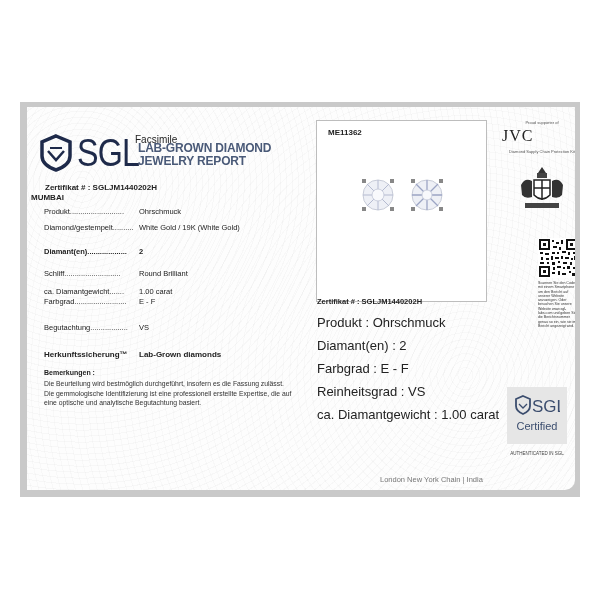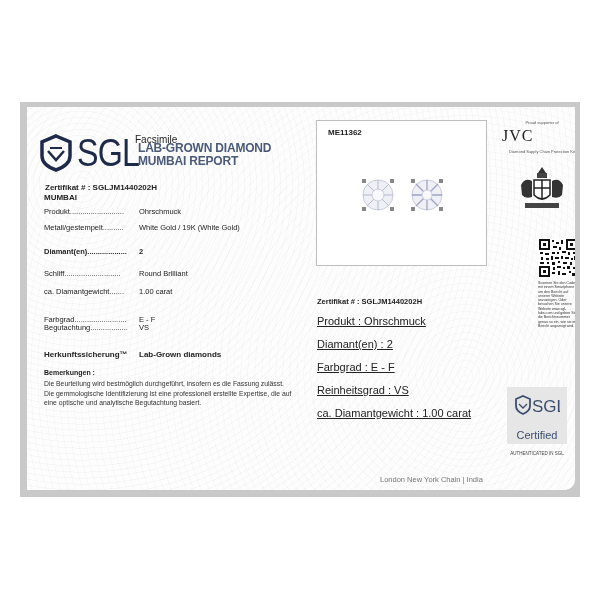--- a/index.html
+++ b/index.html
@@ -24,56 +24,56 @@
     .logo svg { display: block; }
     .logo-text {
       font-family: "Liberation Sans", sans-serif; font-size: 38px; color: #1e2a4a;
       letter-spacing: -1px; margin-left: 4px; font-weight: 400; transform: scaleX(0.85); transform-origin: left;
       line-height: 38px;
     }
     .facsimile { position: absolute; left: 108px; top: 27px; font-size: 10px; font-weight: 400; color: #222; }
     .report-title { position: absolute; left: 111px; top: 35px; font-size: 12px; color: #4a5a78; line-height: 13px; letter-spacing: -0.2px; font-weight: bold; }
 
     .cert-no { position: absolute; left: 18px; top: 76px; font-size: 8px; font-weight: 700; }
-    .city { position: absolute; left: 17px; top: 86px; font-size: 8px; font-weight: 700; }
+    .city { position: absolute; left: 4px; top: 86px; font-size: 8px; font-weight: 700; }
 
     .row { position: absolute; left: 17px; font-size: 7.5px; white-space: nowrap; color: #222; }
     .row .lbl { display: inline-block; }
     .row .val { position: absolute; left: 95px; }
     .row.bold { font-weight: 700; }
 
     .origin { position: absolute; left: 17px; top: 243px; font-size: 8px; font-weight: 700; }
     .origin .val { position: absolute; left: 95px; white-space: nowrap; }
     .remarks-title { position: absolute; left: 17px; top: 262px; font-size: 7px; font-weight: 700; }
     .remarks { position: absolute; left: 17px; top: 272px; width: 250px; font-size: 6.8px; line-height: 9.5px; color: #333; }
 
     
     .photo-box {
-      position: absolute; left: 289px; top: 13px; width: 171px; height: 146px;
+      position: absolute; left: 289px; top: 13px; width: 171px; height: 182px;
       border: 1px solid #bdbdbd; background: #ffffff; text-align: center;
     }
     .photo-ref { position: absolute; left: 11px; top: 7px; font-size: 8px; font-weight: 700; }
     .diamond { position: absolute; top: 55px; width: 38px; height: 38px; }
     .m-cert { position: absolute; left: 290px; top: 190px; font-size: 7.5px; font-weight: 700; white-space: nowrap; }
-    .m-row { position: absolute; left: 290px; font-size: 11px; white-space: nowrap; text-decoration: underline; }
+    .m-row { position: absolute; left: 290px; font-size: 13px; white-space: nowrap; }
 
     
     .jvc-support { position: absolute; left: 475px; top: 13px; width: 80px; text-align: center; font-size: 4px; color: #555; }
     .jvc { position: absolute; left: 475px; top: 20px; width: 80px; text-align: left; font-family: "Liberation Serif", serif; font-size: 16px; color: #222; letter-spacing: 1px; }
     .jvc-sub { position: absolute; left: 475px; top: 42px; width: 80px; text-align: center; font-size: 4px; color: #555; }
     .crest { position: absolute; left: 490px; top: 58px; }
     .qr { position: absolute; left: 511px; top: 131px; width: 40px; height: 40px; }
     .qr-text { position: absolute; left: 511px; top: 174px; width: 40px; font-size: 3.6px; line-height: 4.3px; color: #333; }
 
     .certified {
       position: absolute; left: 480px; top: 280px; width: 60px; height: 57px;
       background: #e6e6e6; text-align: center;
     }
     .certified svg { margin-top: 8px; }
-    .certified-label { font-size: 11px; color: #3b4d6e; margin-top: 10px; }
+    .certified-label { font-size: 11px; color: #3b4d6e; margin-top: 1px; }
     .auth { position: absolute; left: 470px; top: 344px; width: 80px; text-align: center; font-size: 4.5px; color: #444; }
 
     .cities { position: absolute; left: 353px; top: 368px; font-size: 7.5px; color: #777; white-space: nowrap; }
   </style>
 </head>
 <body>
 
 <div class="frame"></div>
 <div class="card">
 
@@ -81,47 +81,47 @@
     <svg width="34" height="38" viewBox="0 0 34 38">
       <path d="M17 2 L31 8 L31 22 Q31 31 17 36 Q3 31 3 22 L3 8 Z" fill="none" stroke="#1e2a4a" stroke-width="3.5"></path>
       <path d="M9 17 L17 26 L25 17" fill="none" stroke="#1e2a4a" stroke-width="2.5"></path>
       <path d="M11 14 L23 14" fill="none" stroke="#1e2a4a" stroke-width="2"></path>
     </svg>
     <span class="logo-text">SGL</span>
   </div>
   <div class="facsimile">Facsimile</div>
   <div class="report-title">
     <div>LAB-GROWN DIAMOND</div>
-    <div>MUMBAI REPORT</div>
+    <div>JEWELRY REPORT</div>
   </div>
 
   <div class="cert-no">Zertifikat # : SGLJM1440202H</div>
   <div class="city">MUMBAI</div>
 
   <div class="row" style="top:100px">
     <span class="lbl">Produkt..........................</span>
     <span class="val">Ohrschmuck</span>
   </div>
   <div class="row" style="top:116px">
-    <span class="lbl">Metall/gestempelt..........</span>
+    <span class="lbl">Diamond/gestempelt..........</span>
     <span class="val">White Gold / 19K (White Gold)</span>
   </div>
   <div class="row bold" style="top:140px">
     <span class="lbl">Diamant(en)...................</span>
     <span class="val">2</span>
   </div>
   <div class="row" style="top:162px">
     <span class="lbl">Schliff...........................</span>
     <span class="val">Round Brilliant</span>
   </div>
   <div class="row" style="top:180px">
     <span class="lbl">ca. Diamantgewicht.......</span>
     <span class="val">1.00 carat</span>
   </div>
-  <div class="row" style="top:208px">
+  <div class="row" style="top:190px">
     <span class="lbl">Farbgrad.........................</span>
     <span class="val">E - F</span>
   </div>
   <div class="row" style="top:216px">
     <span class="lbl">Begutachtung..................</span>
     <span class="val">VS</span>
   </div>
 
   <div class="origin">
     <span>Herkunftssicherung™</span>

